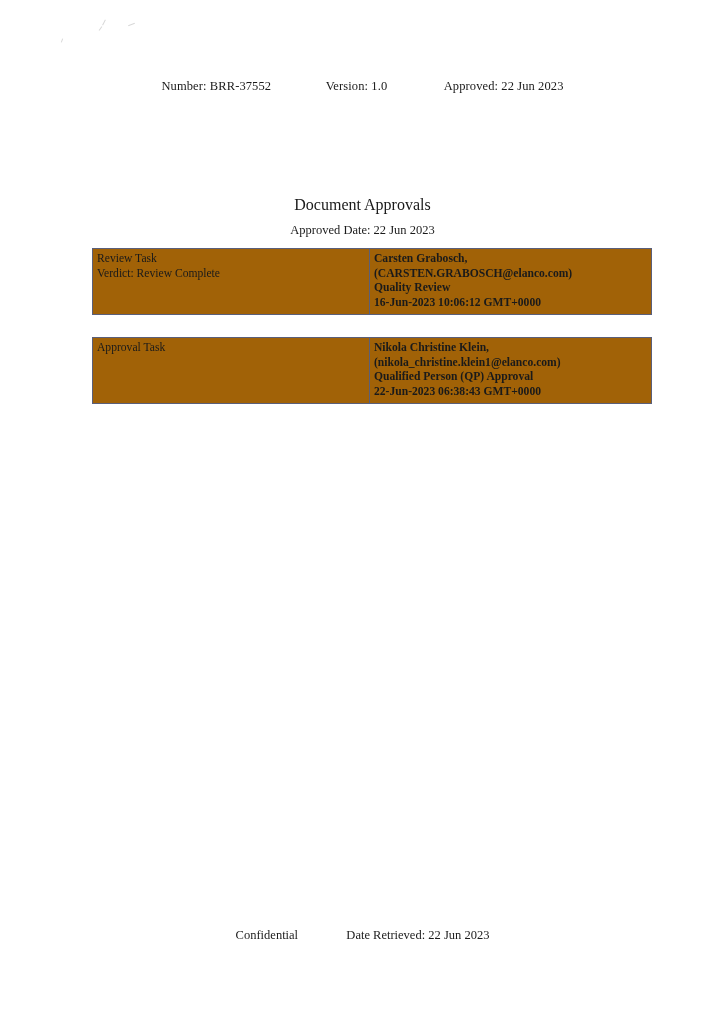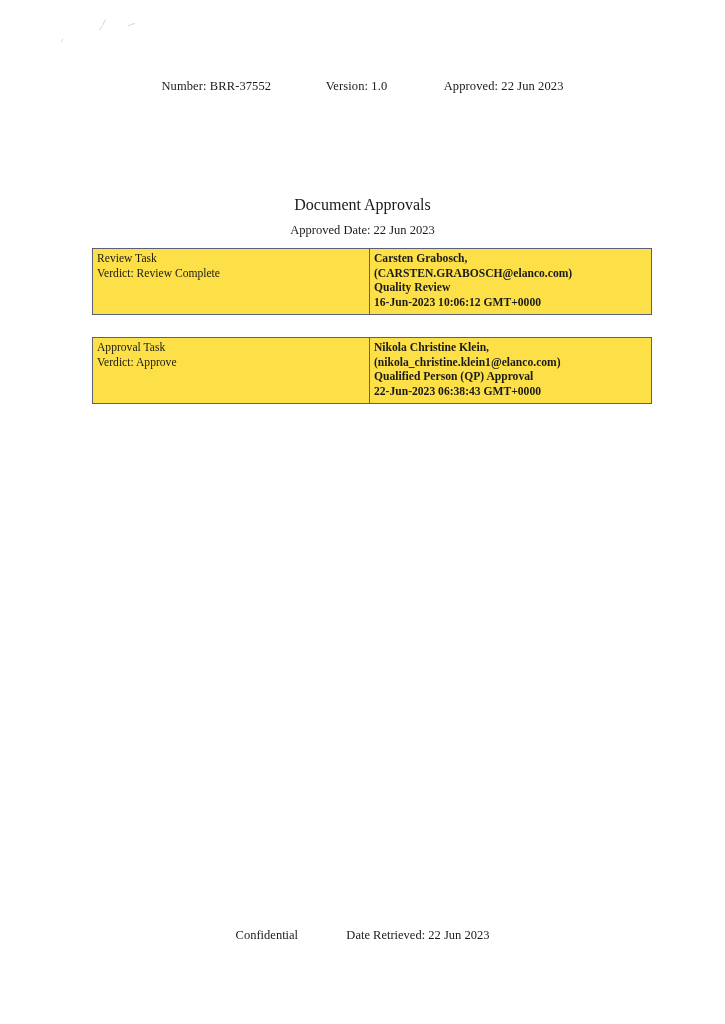--- a/index.html
+++ b/index.html
@@ -92,21 +92,21 @@
   }
 
   
   .approval-box {
     position: absolute;
     left: 92px;
     width: 560px;
     border: 1px solid #5a5f7a;
     box-sizing: border-box;
     display: flex;
-    background: #fde047;
+    background: #a16207;
   }
   .approval-box.box-1 { top: 248px; }
   .approval-box.box-2 { top: 337px; }
 
   .approval-left {
     width: 277px;
     box-sizing: border-box;
     padding: 3px 0 4px 4px;
     border-right: 1px solid #5a5f7a;
   }
@@ -168,21 +168,20 @@
       <div class="cellline">Carsten Grabosch,</div>
       <div class="cellline">(CARSTEN.GRABOSCH@elanco.com)</div>
       <div class="cellline">Quality Review</div>
       <div class="cellline">16-Jun-2023 10:06:12 GMT+0000</div>
     </div>
   </div>
 
   <div class="approval-box box-2">
     <div class="approval-left">
       <div class="cellline">Approval Task</div>
-      <div class="cellline">Verdict:  Approve</div>
       <div class="cellline blank">&nbsp;</div>
       <div class="cellline blank">&nbsp;</div>
     </div>
     <div class="approval-right">
       <div class="cellline">Nikola Christine Klein,</div>
       <div class="cellline">(nikola_christine.klein1@elanco.com)</div>
       <div class="cellline">Qualified Person (QP) Approval</div>
       <div class="cellline">22-Jun-2023 06:38:43 GMT+0000</div>
     </div>
   </div>

